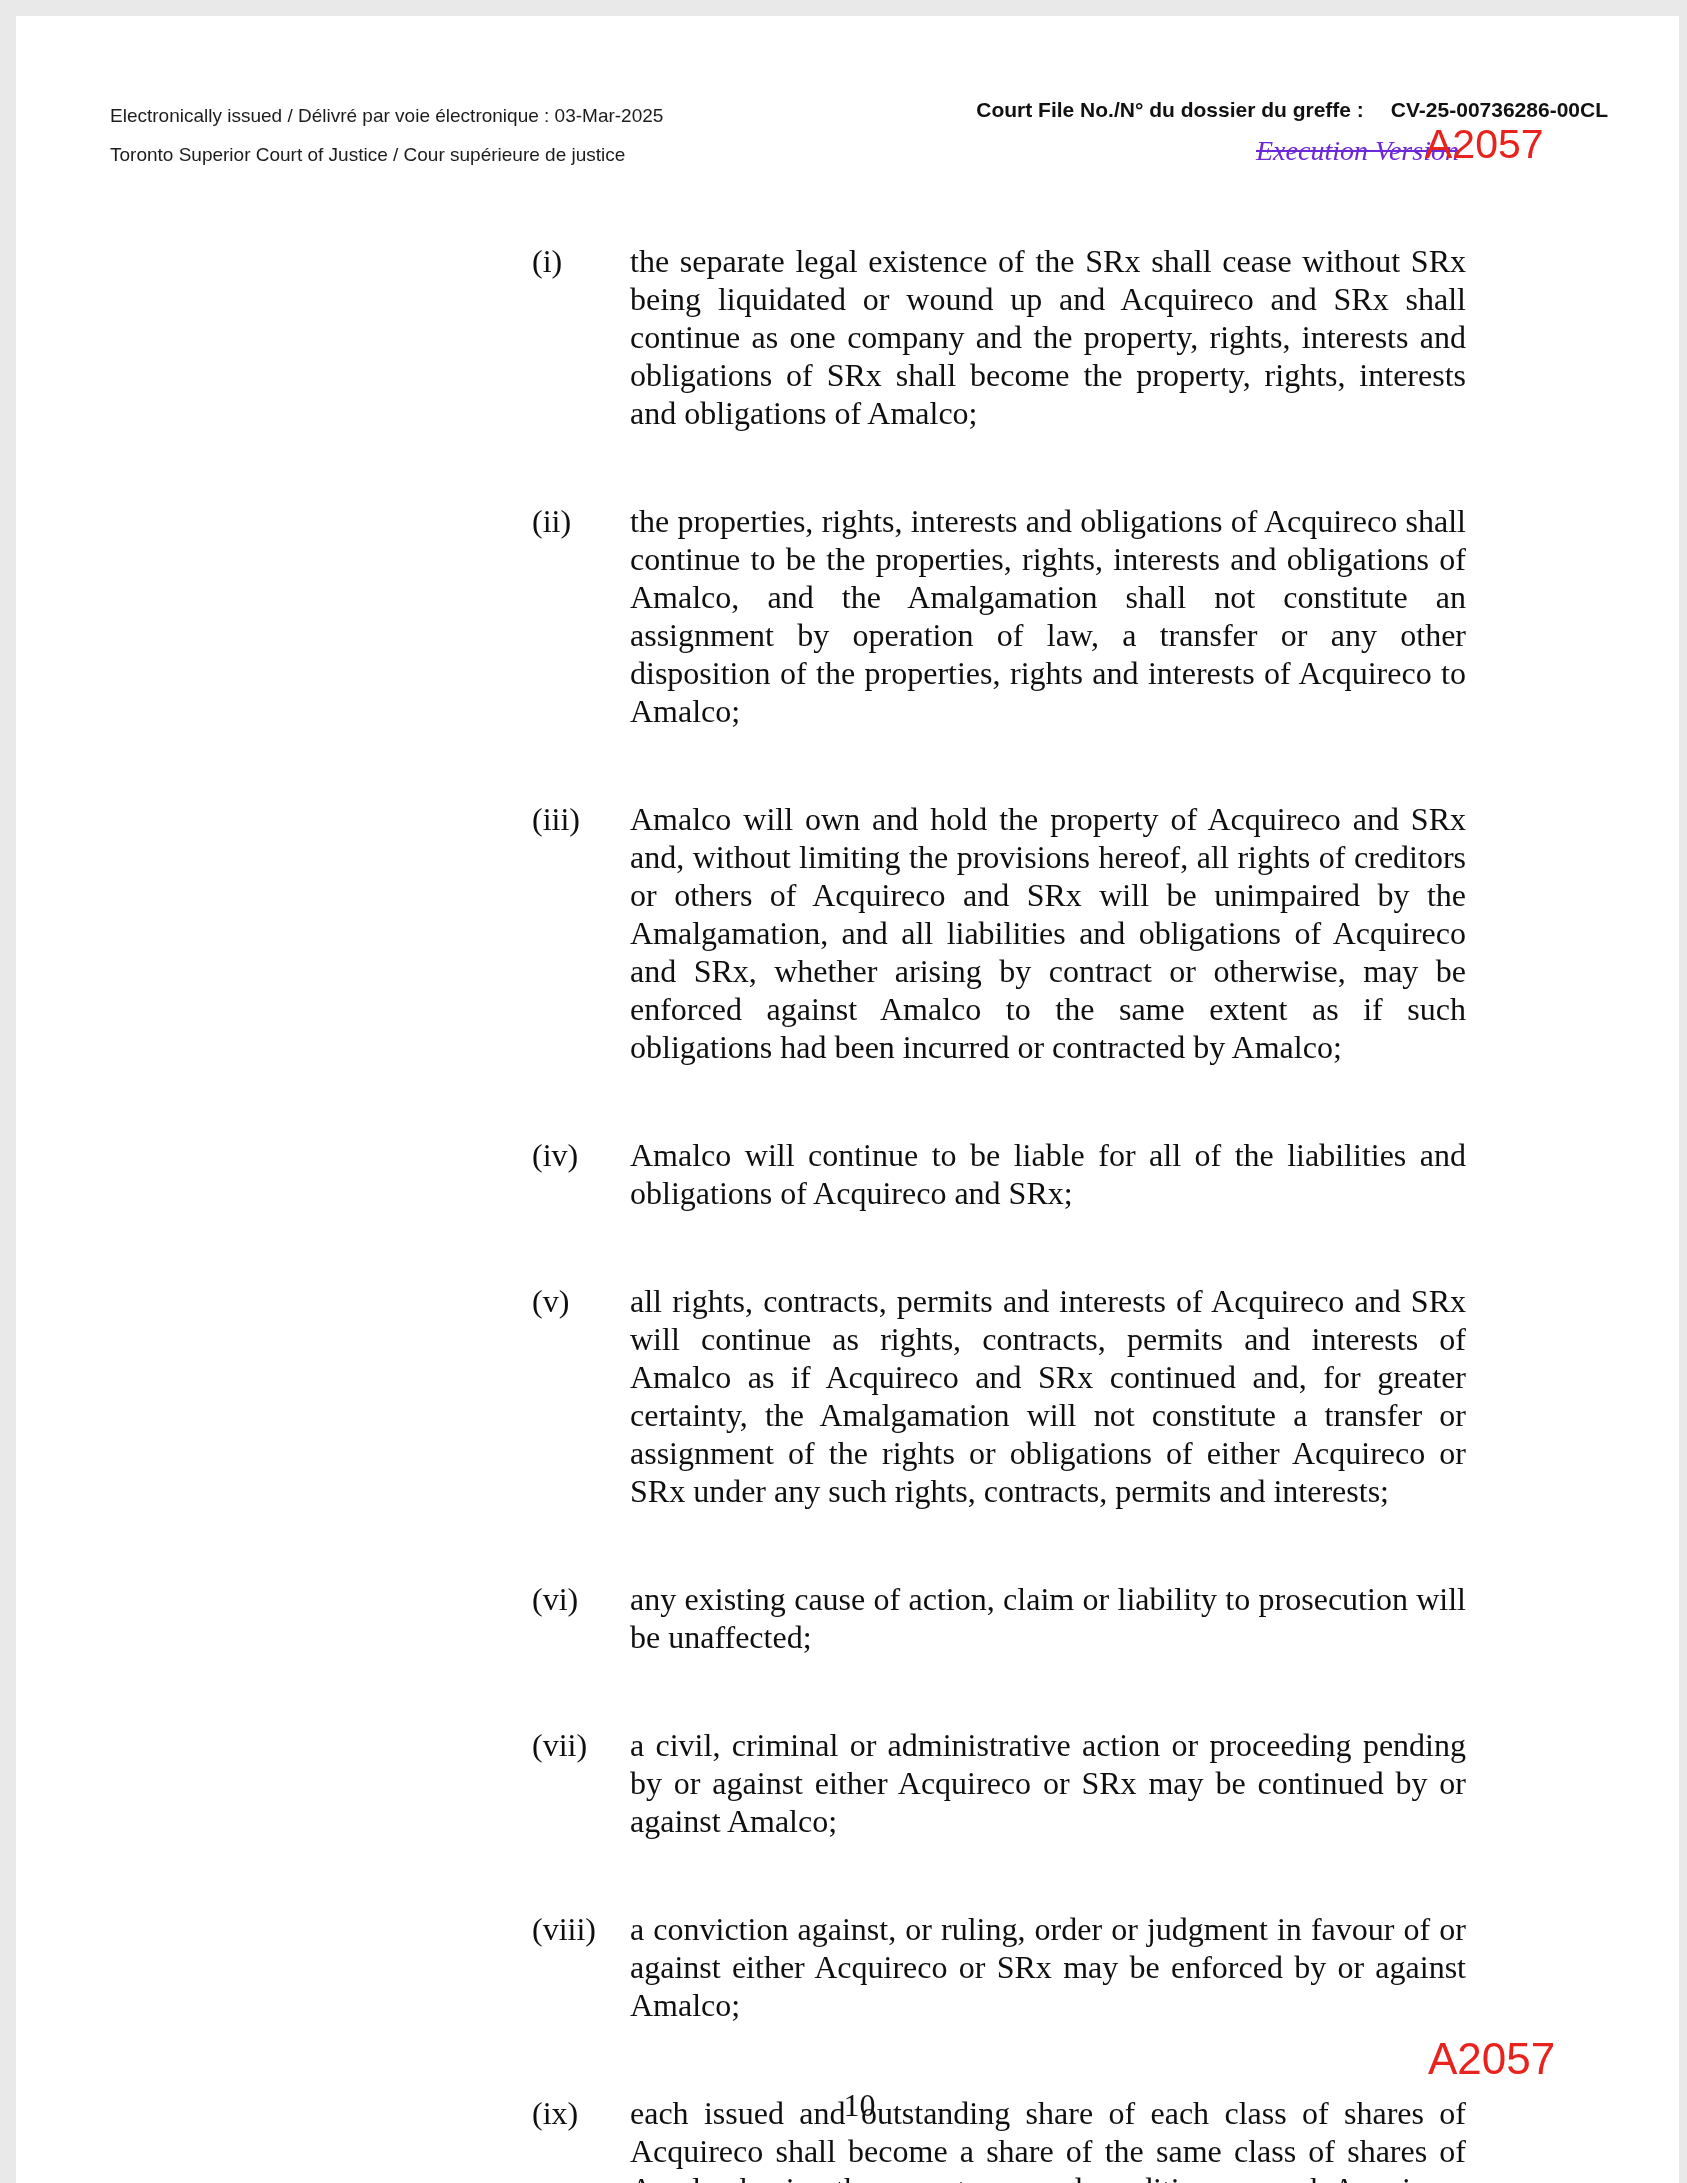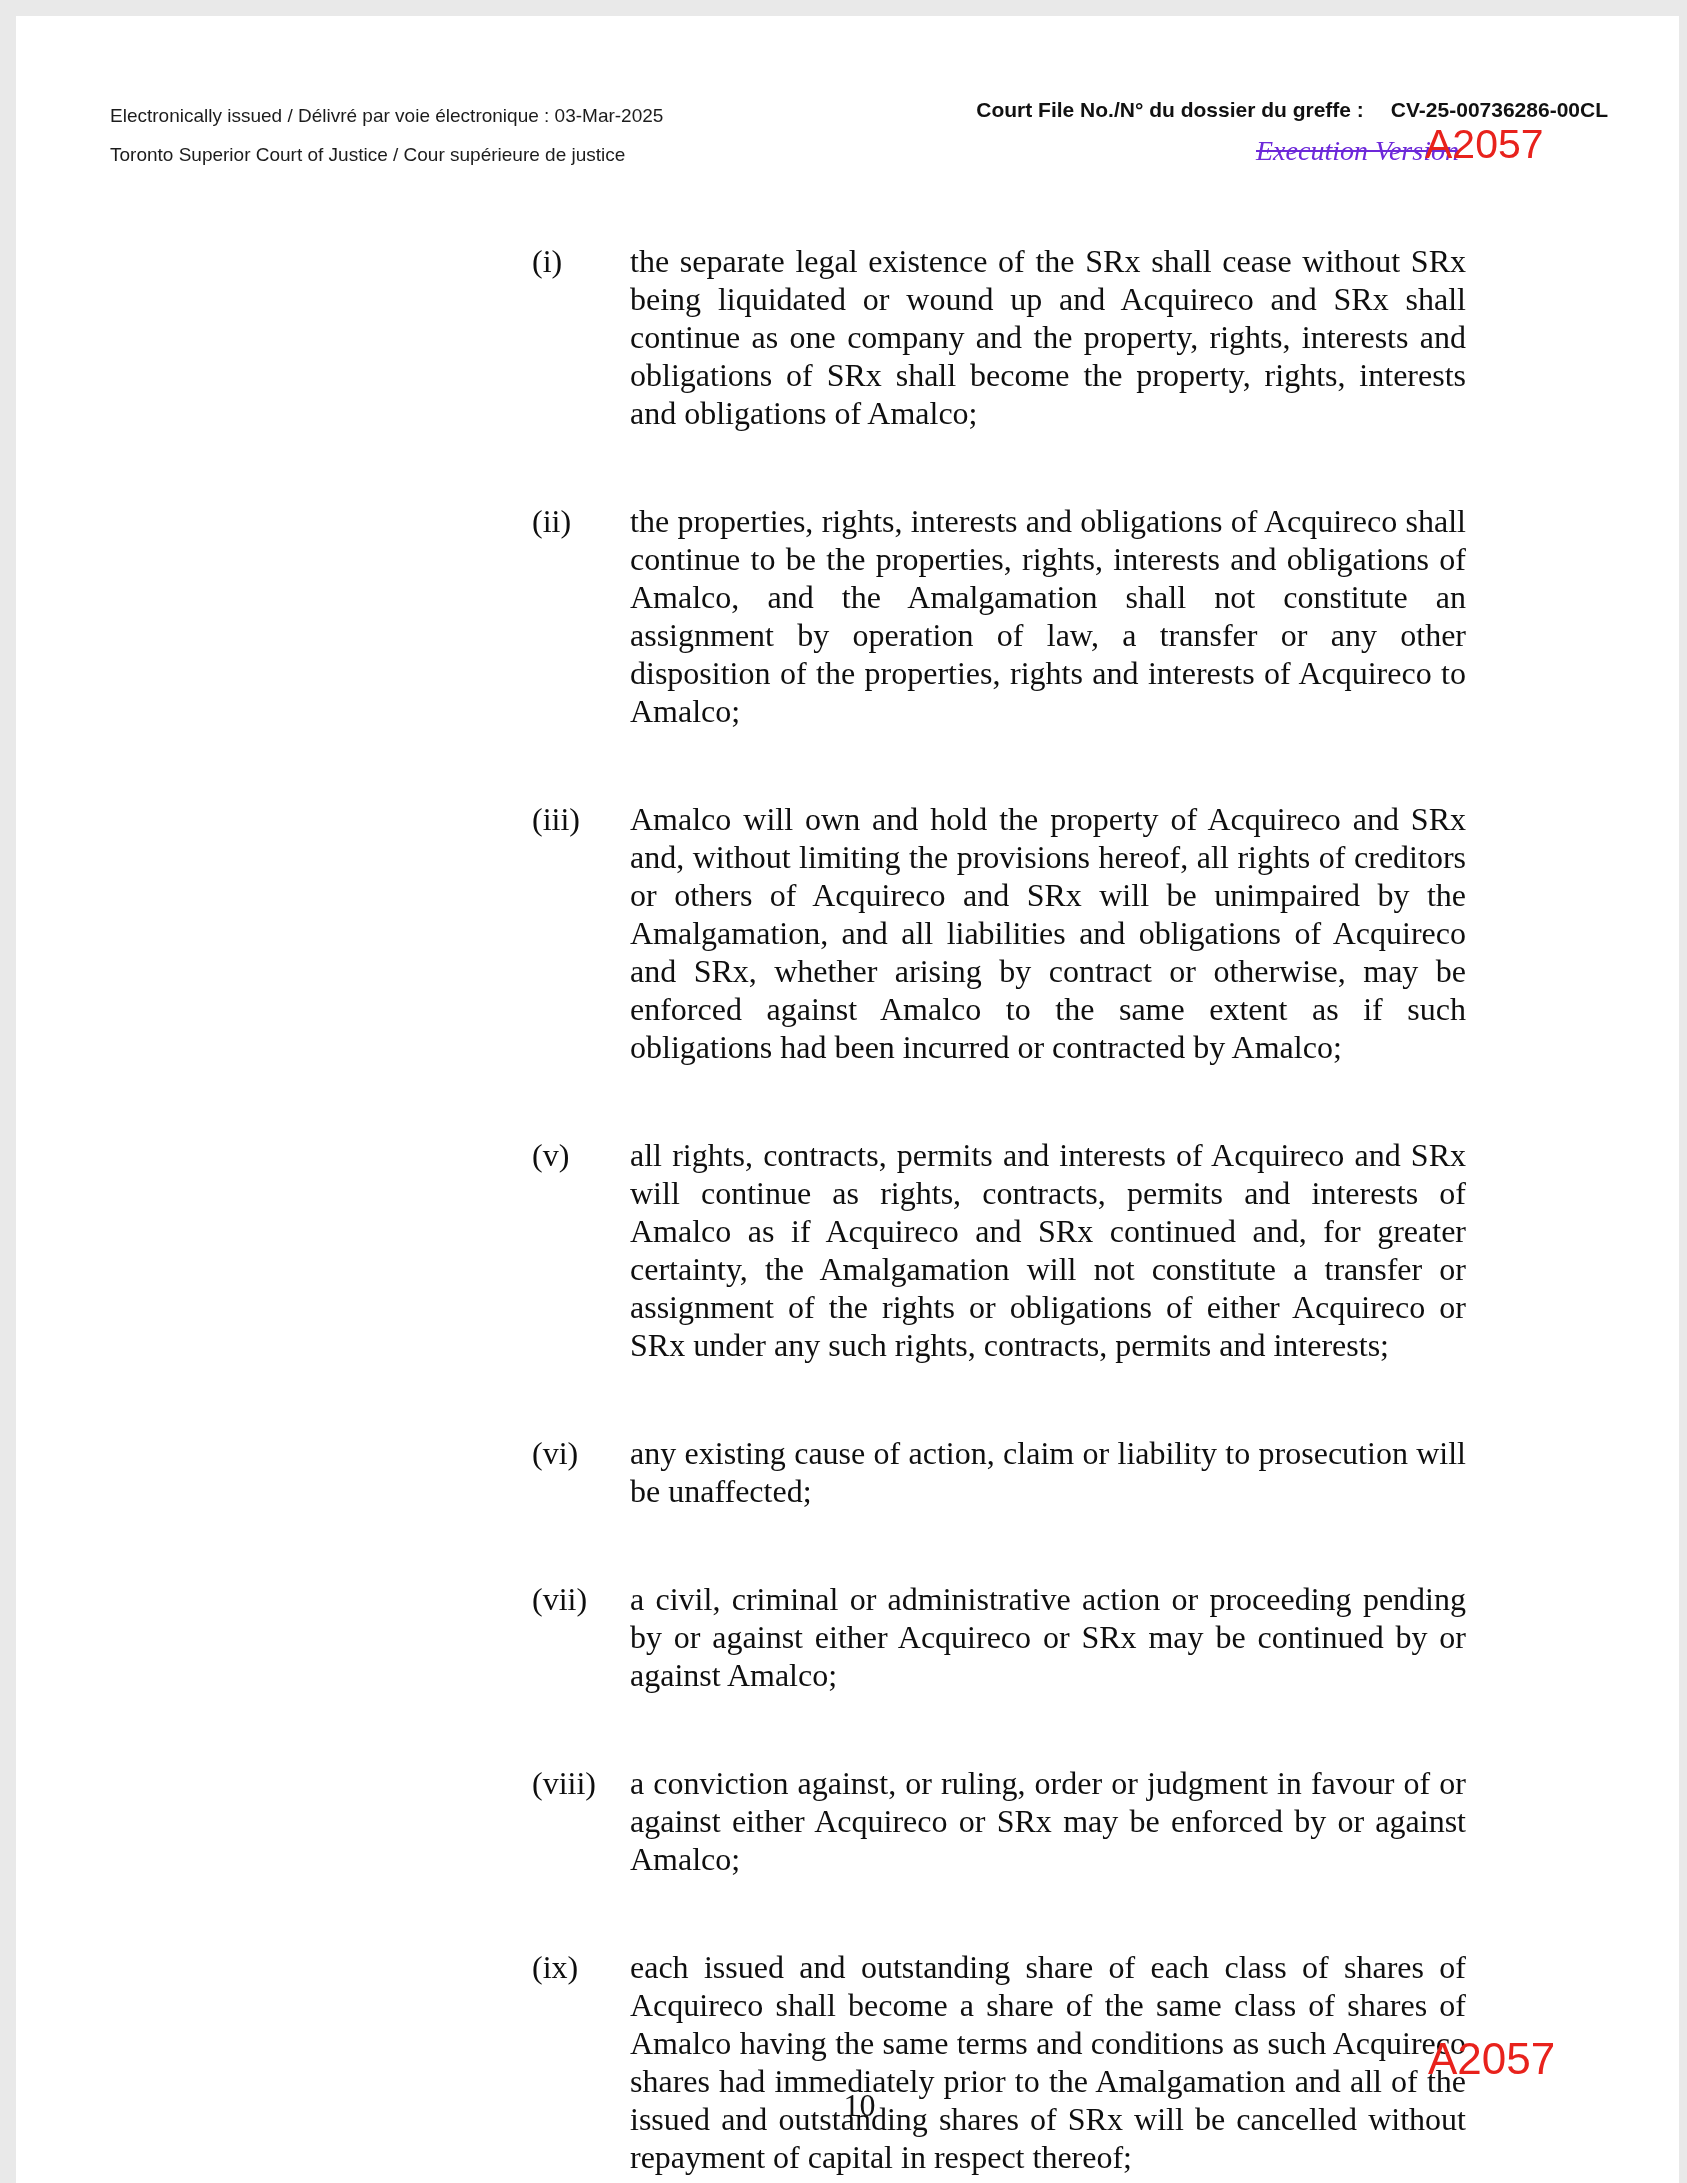--- a/index.html
+++ b/index.html
@@ -123,20 +123,24 @@
     <div class="clause">
       <div class="clause-label">(ii)</div>
       <div class="clause-text">the properties, rights, interests and obligations of Acquireco shall continue to be the properties, rights, interests and obligations of Amalco, and the Amalgamation shall not constitute an assignment by operation of law, a transfer or any other disposition of the properties, rights and interests of Acquireco to Amalco;</div>
     </div>
 
     <div class="clause">
       <div class="clause-label">(iii)</div>
       <div class="clause-text">Amalco will own and hold the property of Acquireco and SRx and, without limiting the provisions hereof, all rights of creditors or others of Acquireco and SRx will be unimpaired by the Amalgamation, and all liabilities and obligations of Acquireco and SRx, whether arising by contract or otherwise, may be enforced against Amalco to the same extent as if such obligations had been incurred or contracted by Amalco;</div>
     </div>
 
+    <div class="clause">
+      <div class="clause-label">(iv)</div>
+      <div class="clause-text">Amalco will continue to be liable for all of the liabilities and obligations of Acquireco and SRx;</div>
+    </div>
 
     <div class="clause">
       <div class="clause-label">(v)</div>
       <div class="clause-text">all rights, contracts, permits and interests of Acquireco and SRx will continue as rights, contracts, permits and interests of Amalco as if Acquireco and SRx continued and, for greater certainty, the Amalgamation will not constitute a transfer or assignment of the rights or obligations of either Acquireco or SRx under any such rights, contracts, permits and interests;</div>
     </div>
 
     <div class="clause">
       <div class="clause-label">(vi)</div>
       <div class="clause-text">any existing cause of action, claim or liability to prosecution will be unaffected;</div>
     </div>

